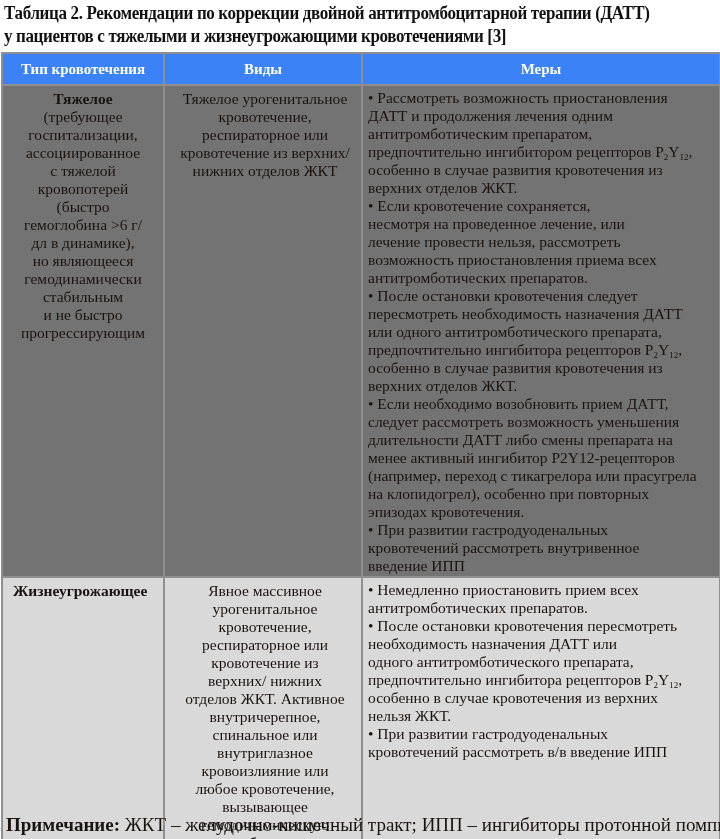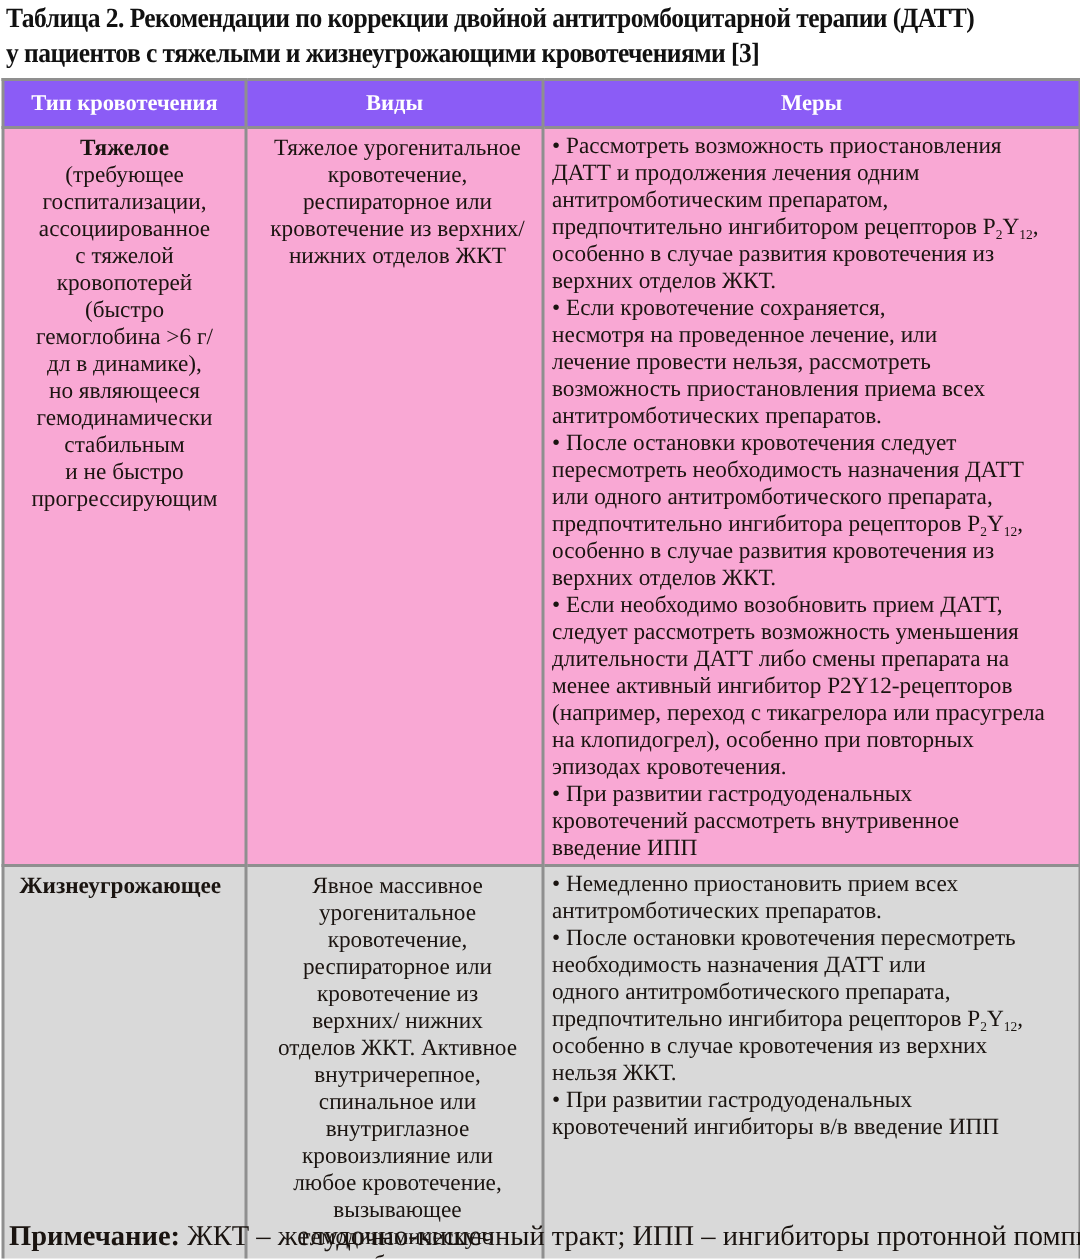--- a/index.html
+++ b/index.html
@@ -11,27 +11,27 @@
     transform: scaleX(0.92); transform-origin: left top; white-space: nowrap;
     color: #111;
   }
   table.main {
     position: absolute; left: 1px; top: 52px; width: 718px;
     border-collapse: collapse; table-layout: fixed;
     font-family: "Liberation Serif", serif; font-size: 15.5px; line-height: 18px;
   }
   table.main th, table.main td { border: 2px solid #8f8f8f; vertical-align: top; }
   table.main th {
-    background: #8b5cf6; color: #ffffff; font-weight: bold; font-size: 15px;
+    background: #3b82f6; color: #ffffff; font-weight: bold; font-size: 15px;
     height: 30px; padding: 0; vertical-align: middle; text-align: center;
   }
   td.c1 { text-align: center; padding: 4px 4px 0 4px; }
   td.c2 { text-align: center; padding: 4px 0 0 4px; }
   td.c3 { text-align: left; padding: 3px 4px 1px 5px; }
-  tr.row1 td { background: #f9a8d4; height: 454px; }
+  tr.row1 td { background: #737373; height: 454px; }
   tr.row2 td { background: #d9d9d9; height: 250px; }
   tr.row2 td.c1 { text-align: left; padding-left: 10px; }
   .bold { font-weight: bold; }
   .line { display: block; white-space: nowrap; }
   sub { font-size: 9px; vertical-align: -3px; line-height: 0; }
   .footnote {
     position: absolute; left: 6px; top: 816px;
     font-family: "Liberation Serif", serif; font-size: 19px; line-height: 18px; white-space: nowrap;
   }
 </style>
@@ -144,21 +144,21 @@
         <div>
             <span class="line">• Немедленно приостановить прием всех</span>
             <span class="line">антитромботических препаратов.</span>
             <span class="line">• После остановки кровотечения пересмотреть</span>
             <span class="line">необходимость назначения ДАТТ или</span>
             <span class="line">одного антитромботического препарата,</span>
             <span class="line">предпочтительно ингибитора рецепторов P<sub>2</sub>Y<sub>12</sub>,</span>
             <span class="line">особенно в случае кровотечения из верхних</span>
             <span class="line">нельзя ЖКТ.</span>
             <span class="line">• При развитии гастродуоденальных</span>
-            <span class="line">кровотечений ингибиторы в/в введение ИПП</span>
+            <span class="line">кровотечений рассмотреть в/в введение ИПП</span>
           </div>
       </td>
     </tr>
   </tbody>
 </table>
 
 <div class="footnote">
   <span class="bold">Примечание:</span><span> ЖКТ – желудочно-кишечный тракт; ИПП – ингибиторы протонной помпы.</span>
 </div>
 

